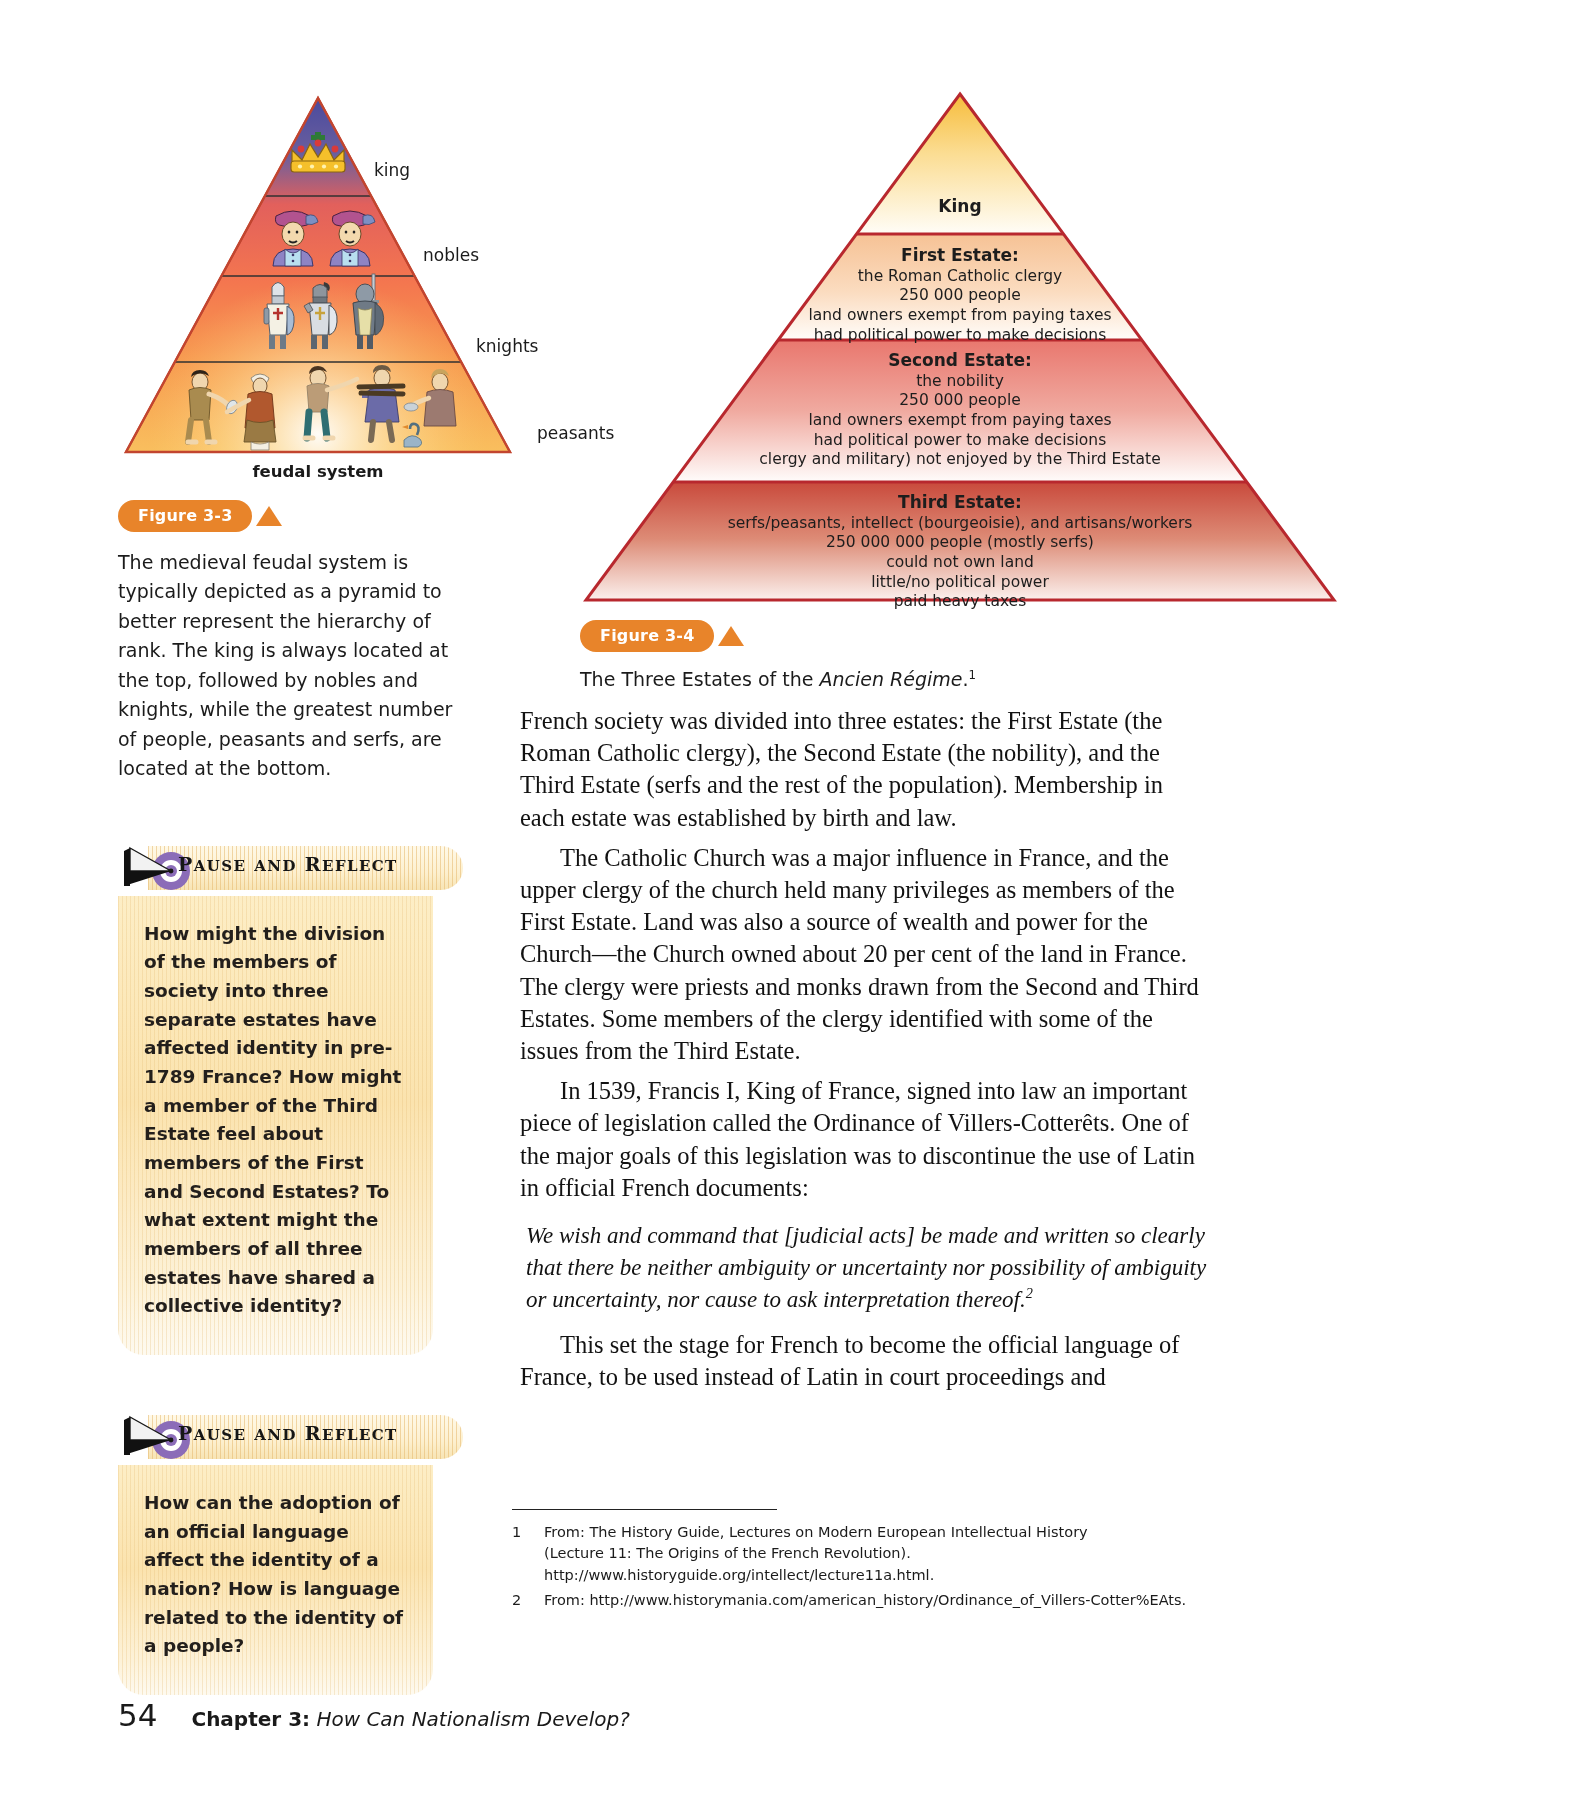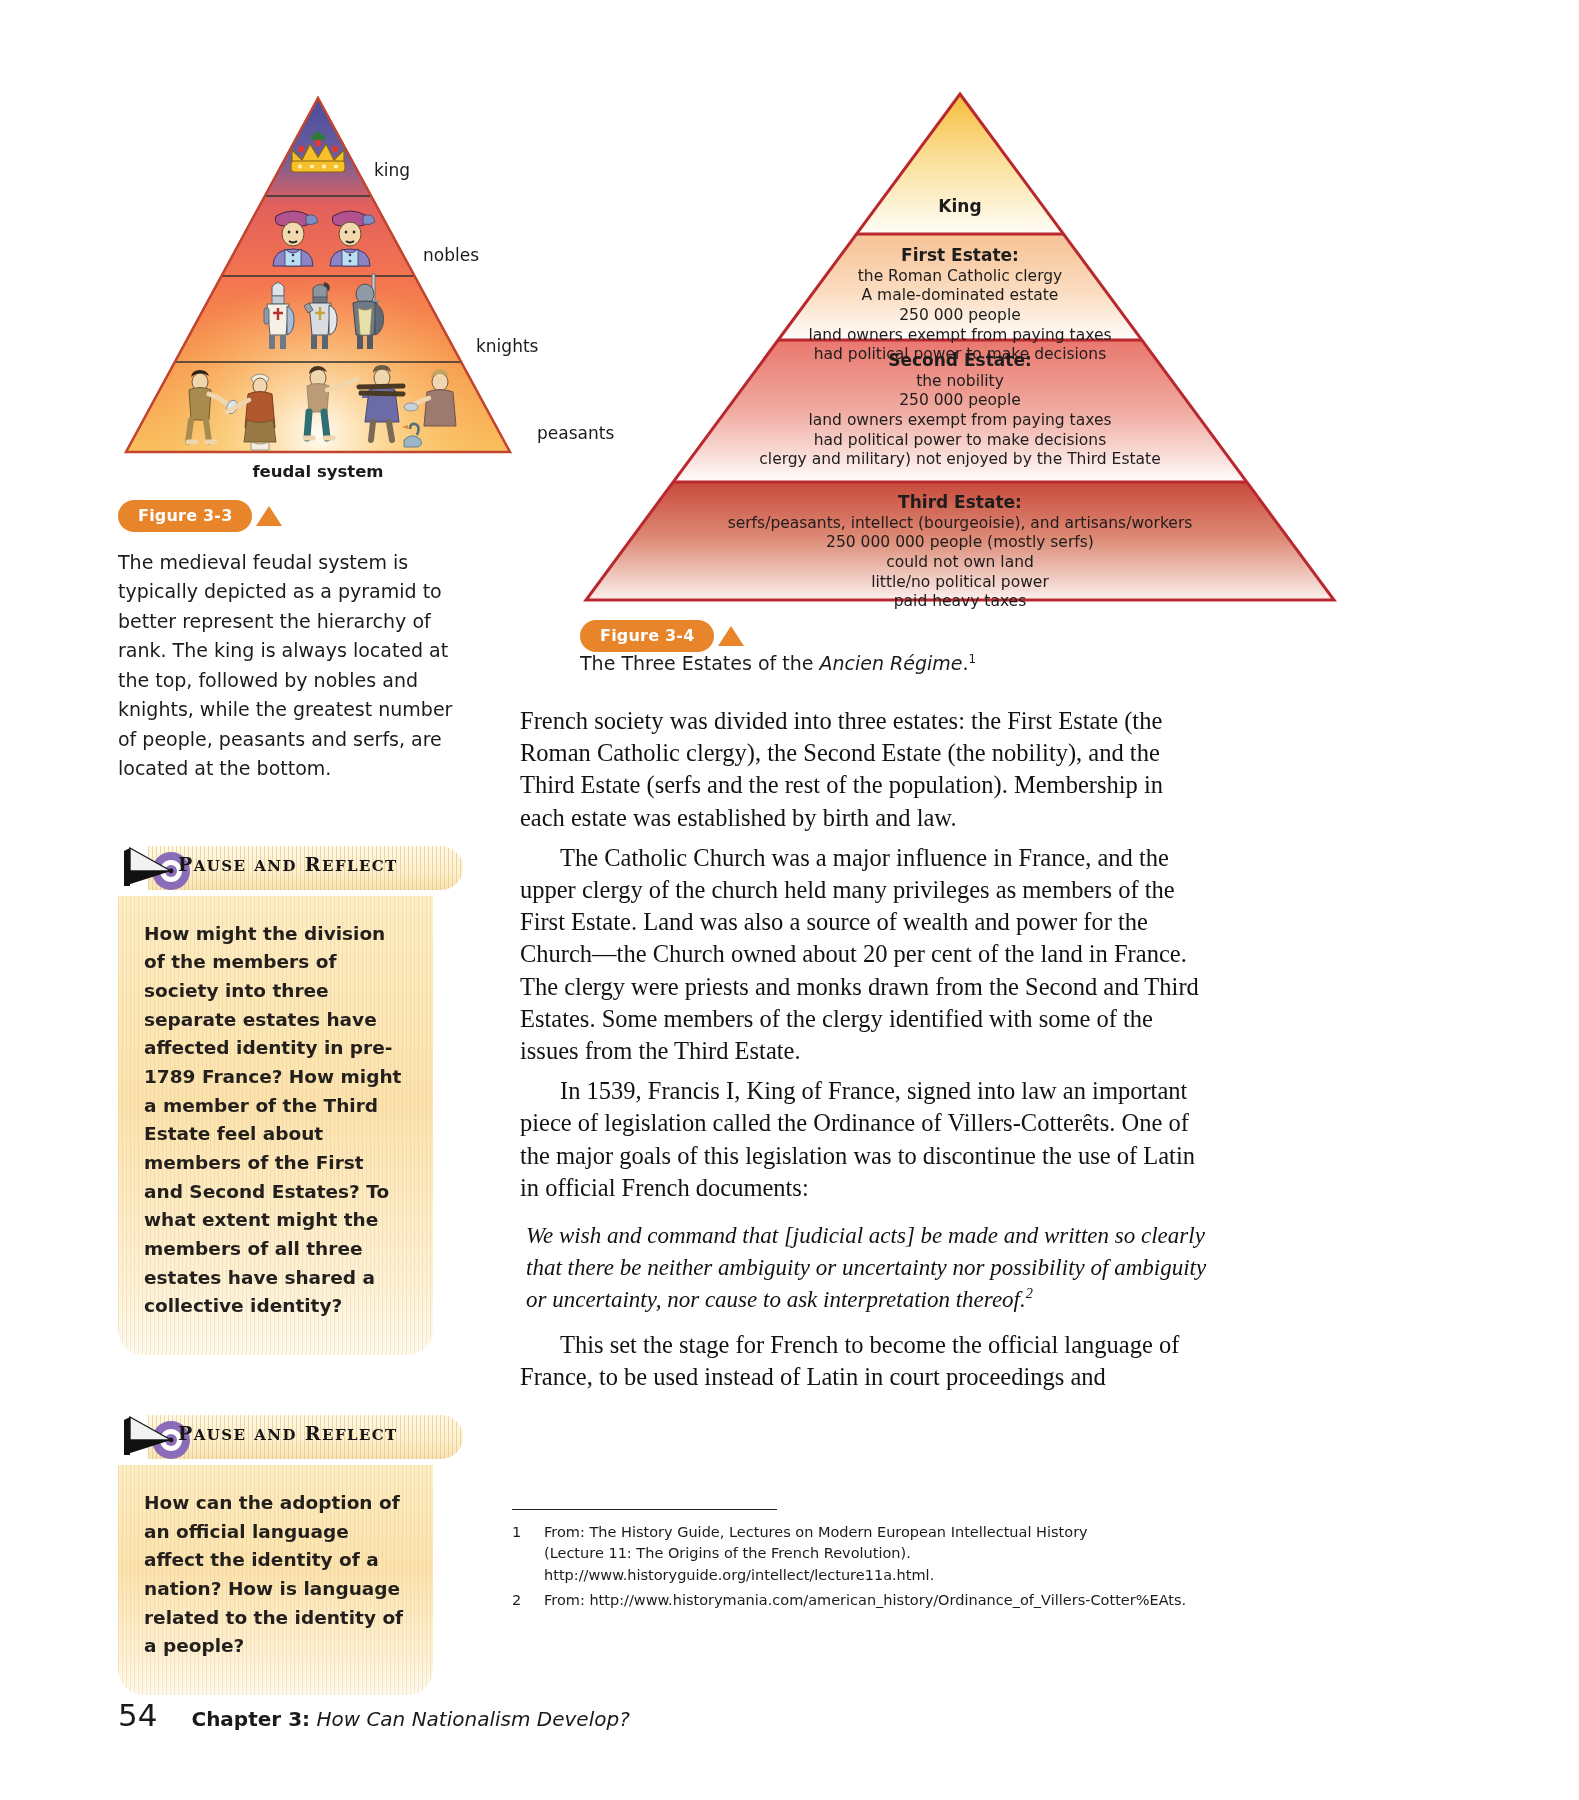--- a/index.html
+++ b/index.html
@@ -192,21 +192,21 @@
     font-family: "DejaVu Sans", sans-serif;
     color: #1d1d1d;
     font-size: 15.5px;
     line-height: 1.27;
   }
   .est-label .hd { font-weight: bold; font-size: 17px; }
 
   .fig34-row { margin-left: 68px; margin-top: 12px; }
   .fig34-caption {
     margin-left: 68px;
-    margin-top: 0;
+    margin-top: 16px;
     font-size: 19px;
     font-family: "DejaVu Sans", sans-serif;
     color: #1b1b1b;
   }
   .fig34-caption i { font-family: "DejaVu Sans", sans-serif; font-style: italic; }
   sup { font-size: 0.62em; vertical-align: super; }
 
   
   .prose {
     position: absolute;
@@ -526,21 +526,20 @@
 
       <div class="estates-text">
 
         <div class="est-label" style="top:108px;">
           <span class="hd">King</span>
         </div>
 
         <div class="est-label" style="top:157px;">
           <div class="hd">First Estate:</div>
           <div>the Roman Catholic clergy</div>
-          <div>A male-dominated estate</div>
           <div>250 000 people</div>
           <div>land owners exempt from paying taxes</div>
           <div>had political power to make decisions</div>
         </div>
 
         <div class="est-label" style="top:262px;">
           <div class="hd">Second Estate:</div>
           <div>the nobility</div>
           <div>250 000 people</div>
           <div>land owners exempt from paying taxes</div>

